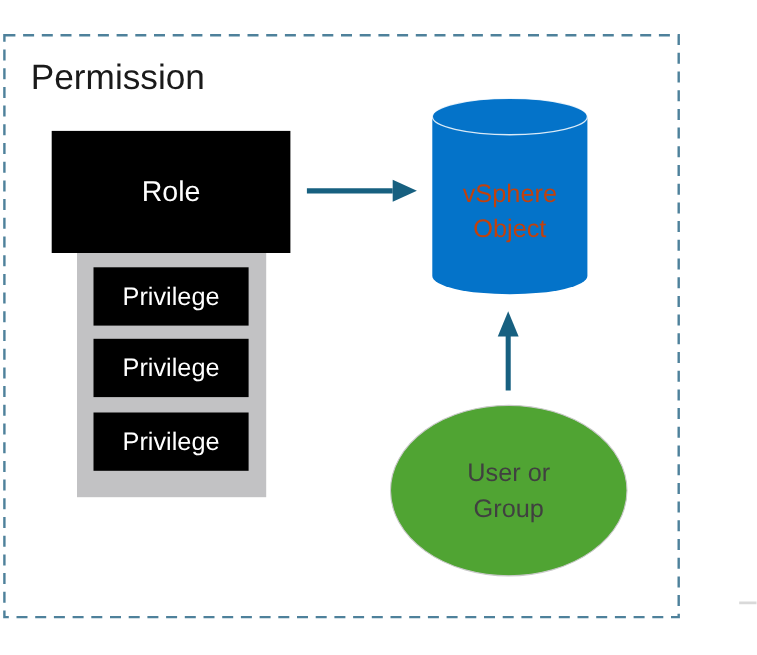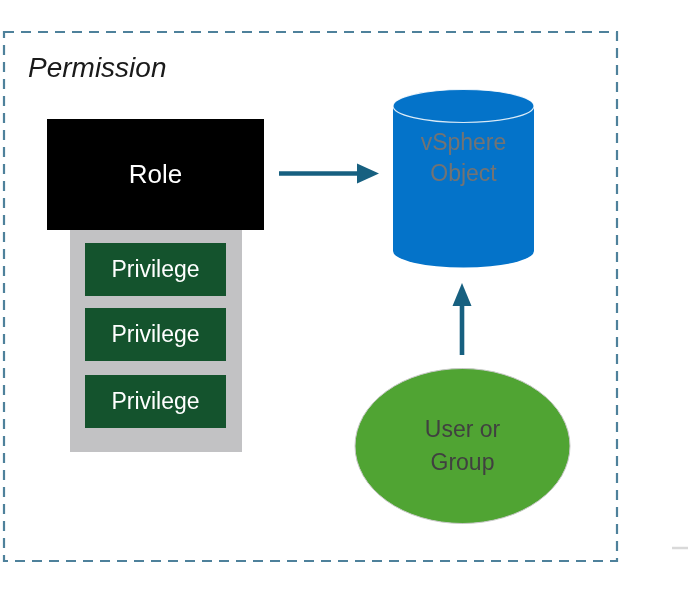--- a/index.html
+++ b/index.html
@@ -19,22 +19,21 @@
     position: absolute;
     left: 0;
     top: 0;
     width: 688px;
     height: 595px;
   }
   .permission-label {
     position: absolute;
     left: 28px;
     top: 52px;
-    font-size: 28px;
-    font-style: italic;
+    font-size: 32px;
     color: #1a1a1a;
     white-space: nowrap;
   }
   .role-box {
     position: absolute;
     left: 47px;
     top: 119px;
     width: 217px;
     height: 111px;
     background: #000000;
@@ -50,41 +49,41 @@
     top: 230px;
     width: 172px;
     height: 222px;
     background: #C2C2C4;
   }
   .privilege-box {
     position: absolute;
     left: 15px;
     width: 141px;
     height: 53px;
-    background: #14532d;
+    background: #000000;
     display: flex;
     align-items: center;
     justify-content: center;
     color: #ffffff;
     font-size: 23px;
   }
   .privilege-box.p0 { top: 13px; }
   .privilege-box.p1 { top: 78px; }
   .privilege-box.p2 { top: 145px; }
   .cylinder-label {
     position: absolute;
     left: 393px;
-    top: 126px;
+    top: 160px;
     width: 141px;
     height: 64px;
     display: flex;
     align-items: center;
     justify-content: center;
     text-align: center;
-    color: #737373;
+    color: #c2410c;
     font-size: 23px;
     line-height: 31px;
     white-space: pre-line;
   }
   .usergroup-label {
     position: absolute;
     left: 355px;
     top: 412px;
     width: 215px;
     height: 68px;

